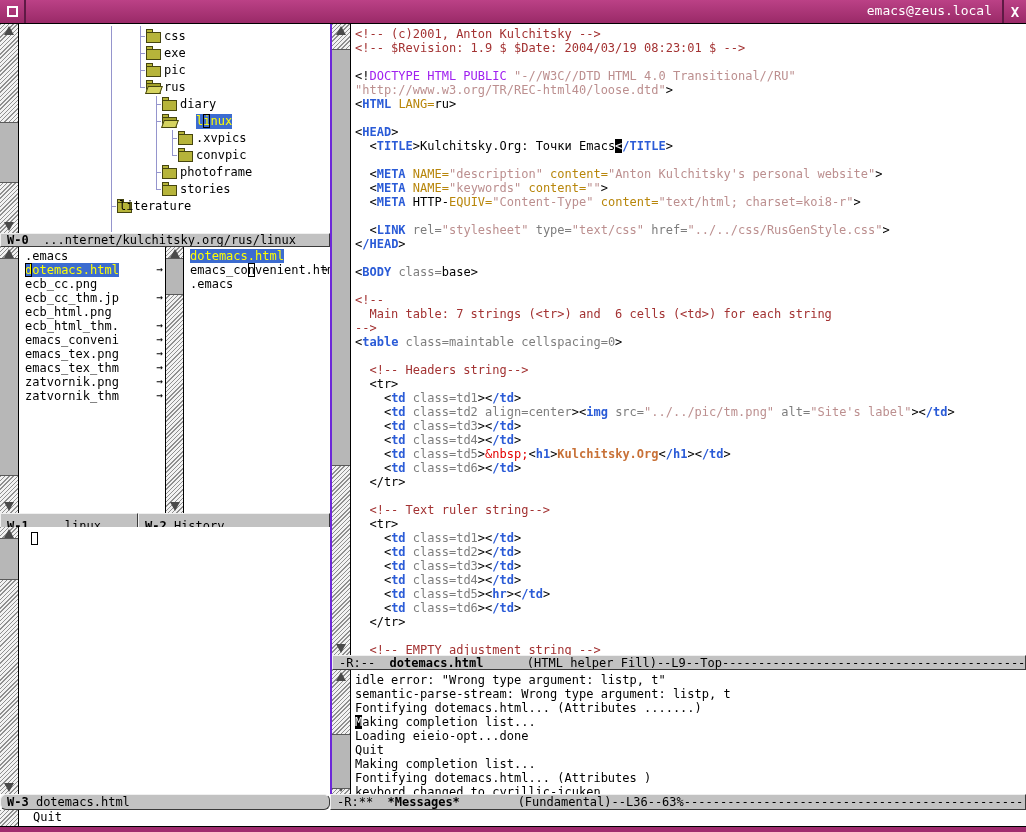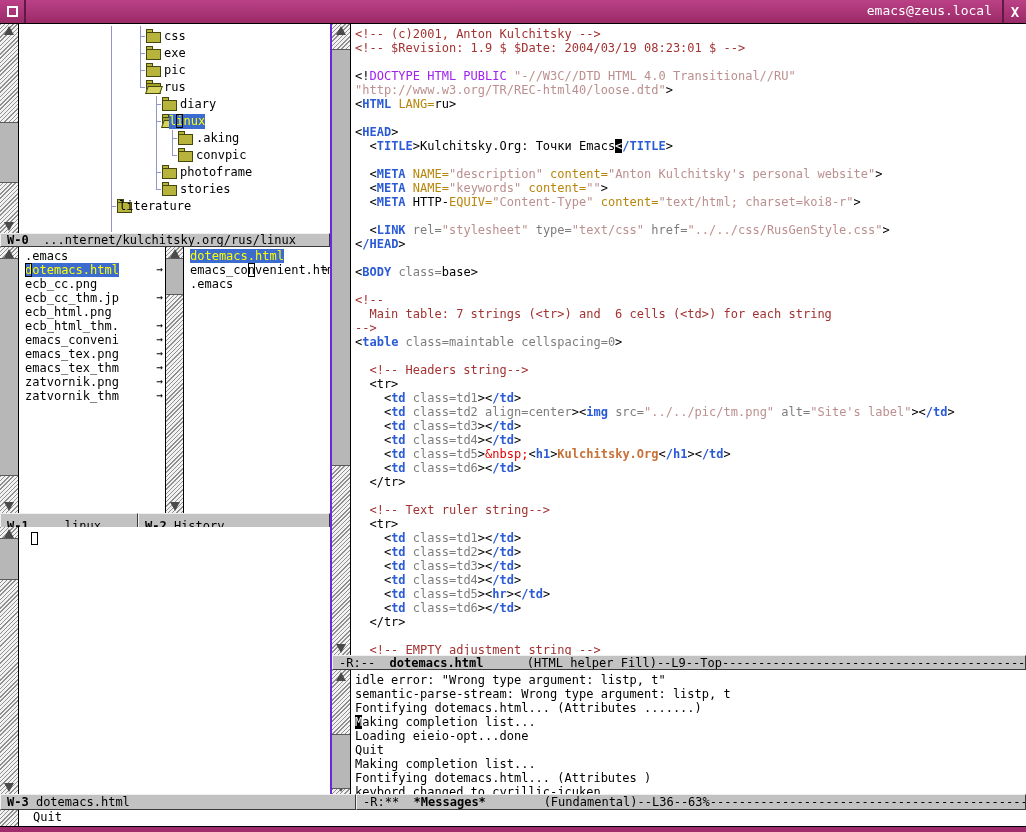--- a/index.html
+++ b/index.html
@@ -85,21 +85,21 @@
   .ml-w1w2 { height:14px; display:flex; }
   .ml-w1w2 .modeline { height:26px; }
   .ml-w1 { width:138px; }
   .ml-w2 { flex:1; }
   .methods-win { flex:1; }
   .code-win { height:631px; }
   .ml-code { height:15px; }
   .msg-win { flex:1; }
   .bottom-mls { height:16px; display:flex; }
   .bottom-mls .modeline { height:16px; }
-  .ml-w3 { width:356px; }
+  .ml-w3 { width:330px;border-radius:6px; }
   .ml-msg { flex:1; }
   .minibuffer { height:16px; display:flex; background:#fff; }
   .mb-text { font-size:12px; line-height:15px; padding-left:14px; white-space:pre; }
   .bottombar { height:6px; background:#a02c6e; border-top:1px solid #000; }
 </style>
 </head>
 <body>
 
 <div class="frame">
 
@@ -178,32 +178,32 @@
             </div>
             <div class="trow">
               <div class="vline" style="left: 92px;"></div>
               <div class="vline" style="left: 137px;"></div>
               <div class="hline" style="left: 138px; width: 4px;"></div>
               <div class="ficon open" style="left: 143px;">
                 <i class="tab"></i>
                 <i class="fbody"></i>
                 <i class="flap"></i>
               </div>
-              <span class="sel tlabel" style="left: 150px;">l<span class="hcur">i</span>nux</span>
+              <span class="sel tlabel" style="left: 177px;">l<span class="hcur">i</span>nux</span>
             </div>
             <div class="trow">
               <div class="vline" style="left: 92px;"></div>
               <div class="vline" style="left: 137px;"></div>
               <div class="vline" style="left: 153px;"></div>
               <div class="hline" style="left: 154px; width: 4px;"></div>
               <div class="ficon closed" style="left: 159px;">
                 <i class="tab"></i>
                 <i class="fbody"></i>
               </div>
-              <span class="tlabel" style="left: 177px;">.aking</span>
+              <span class="tlabel" style="left: 177px;">.xvpics</span>
             </div>
             <div class="trow">
               <div class="vline" style="left: 92px;"></div>
               <div class="vline" style="left: 137px;"></div>
               <div class="vline half" style="left: 153px;"></div>
               <div class="hline" style="left: 154px; width: 4px;"></div>
               <div class="ficon closed" style="left: 159px;">
                 <i class="tab"></i>
                 <i class="fbody"></i>
               </div>

